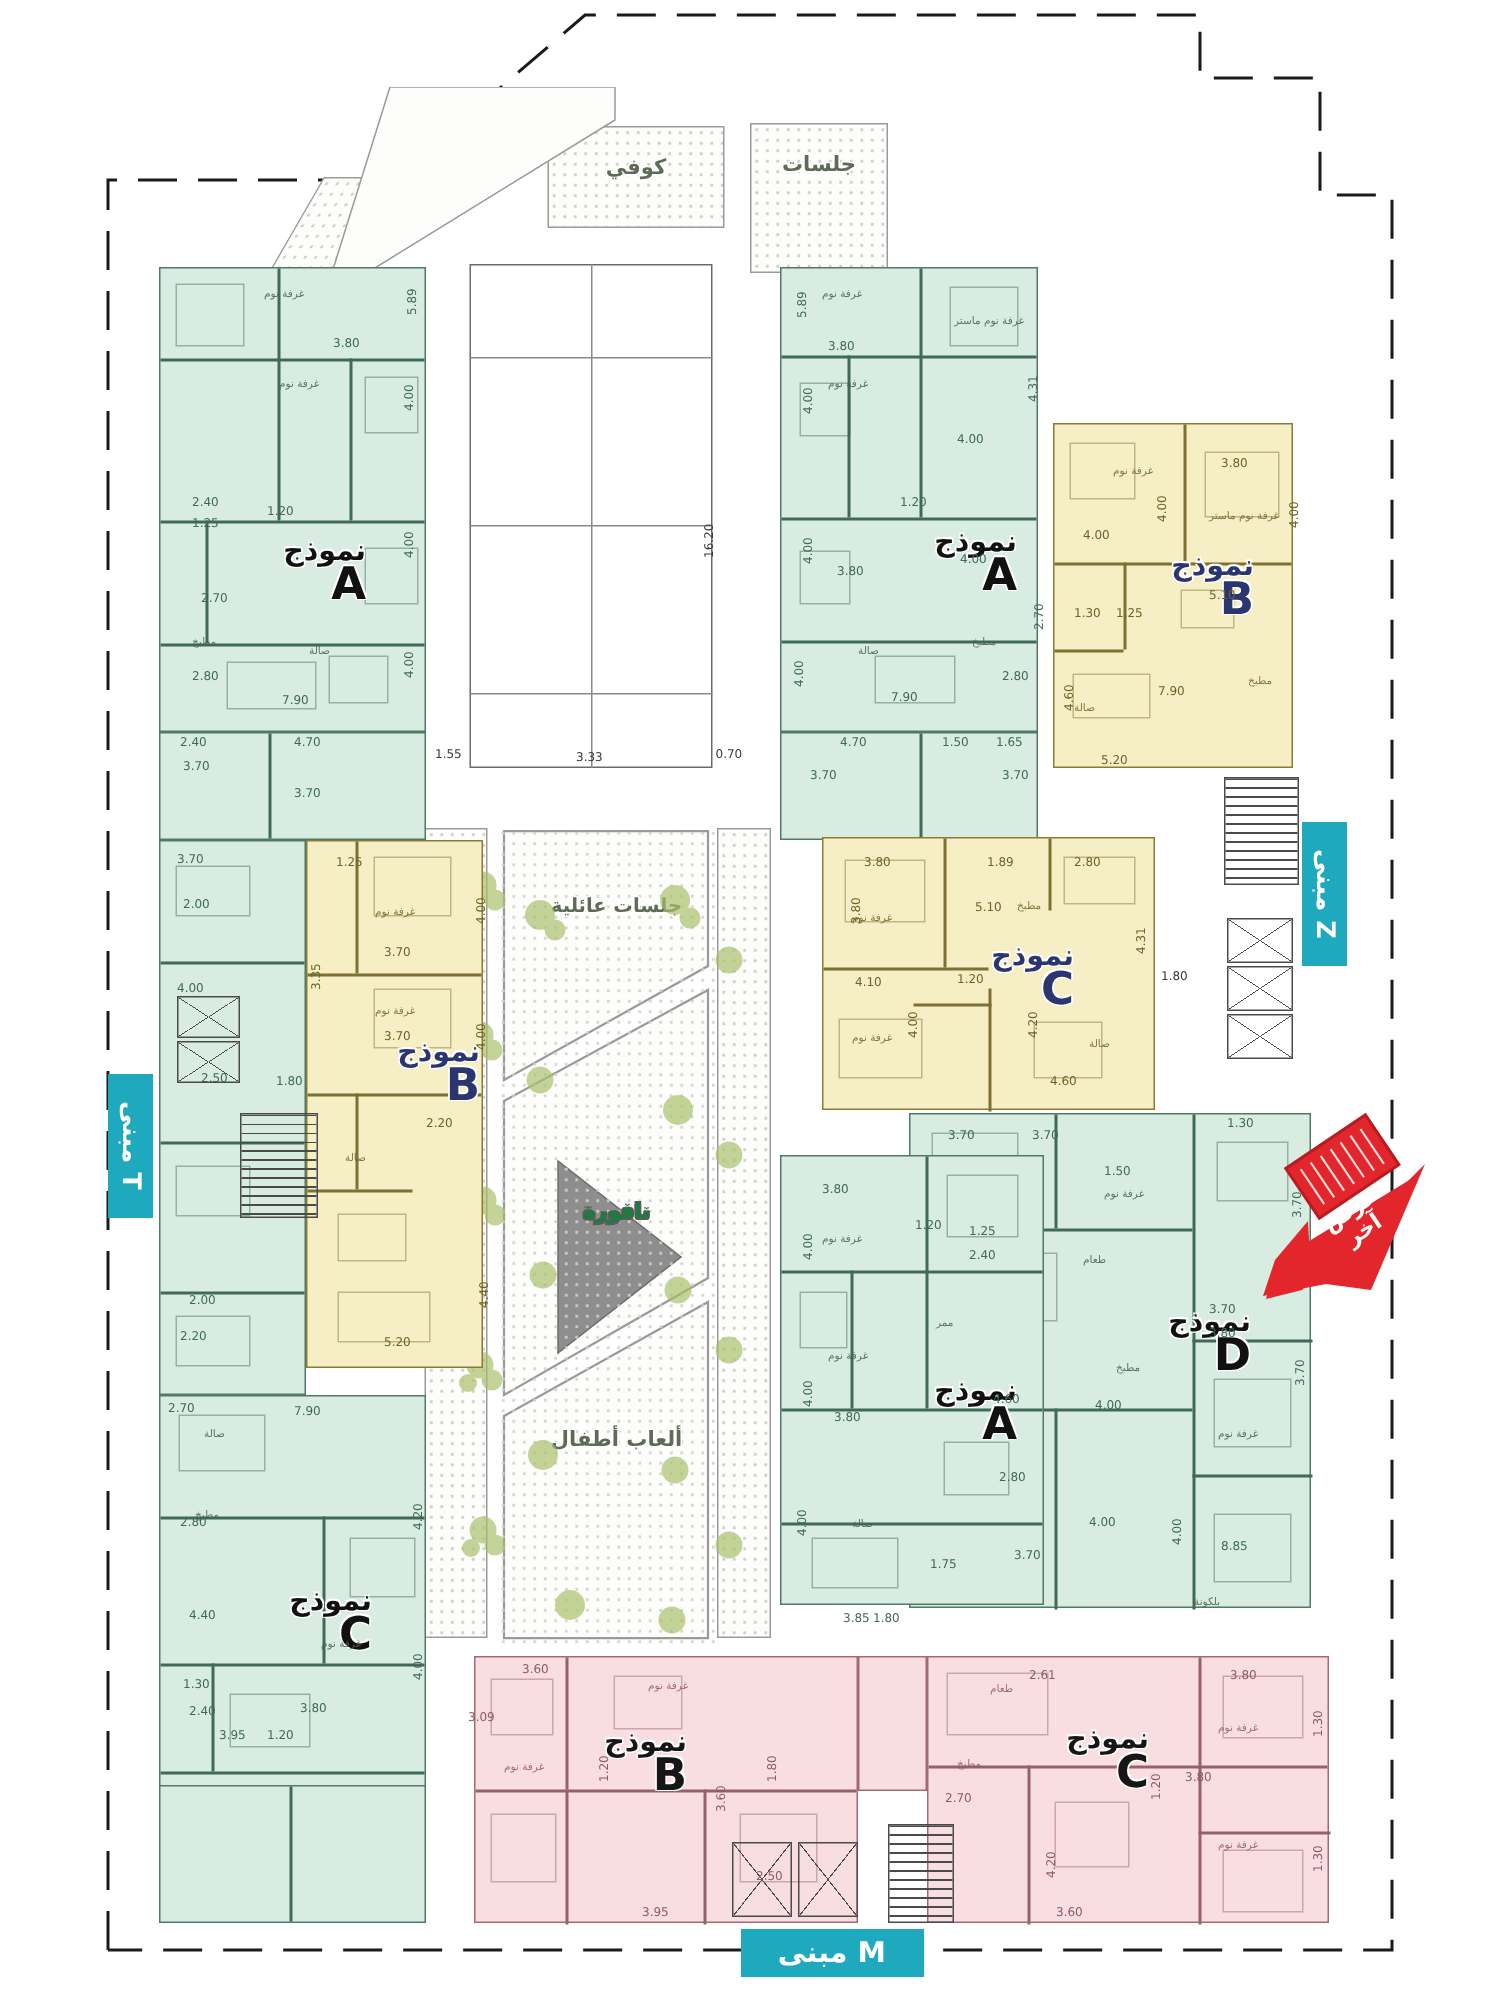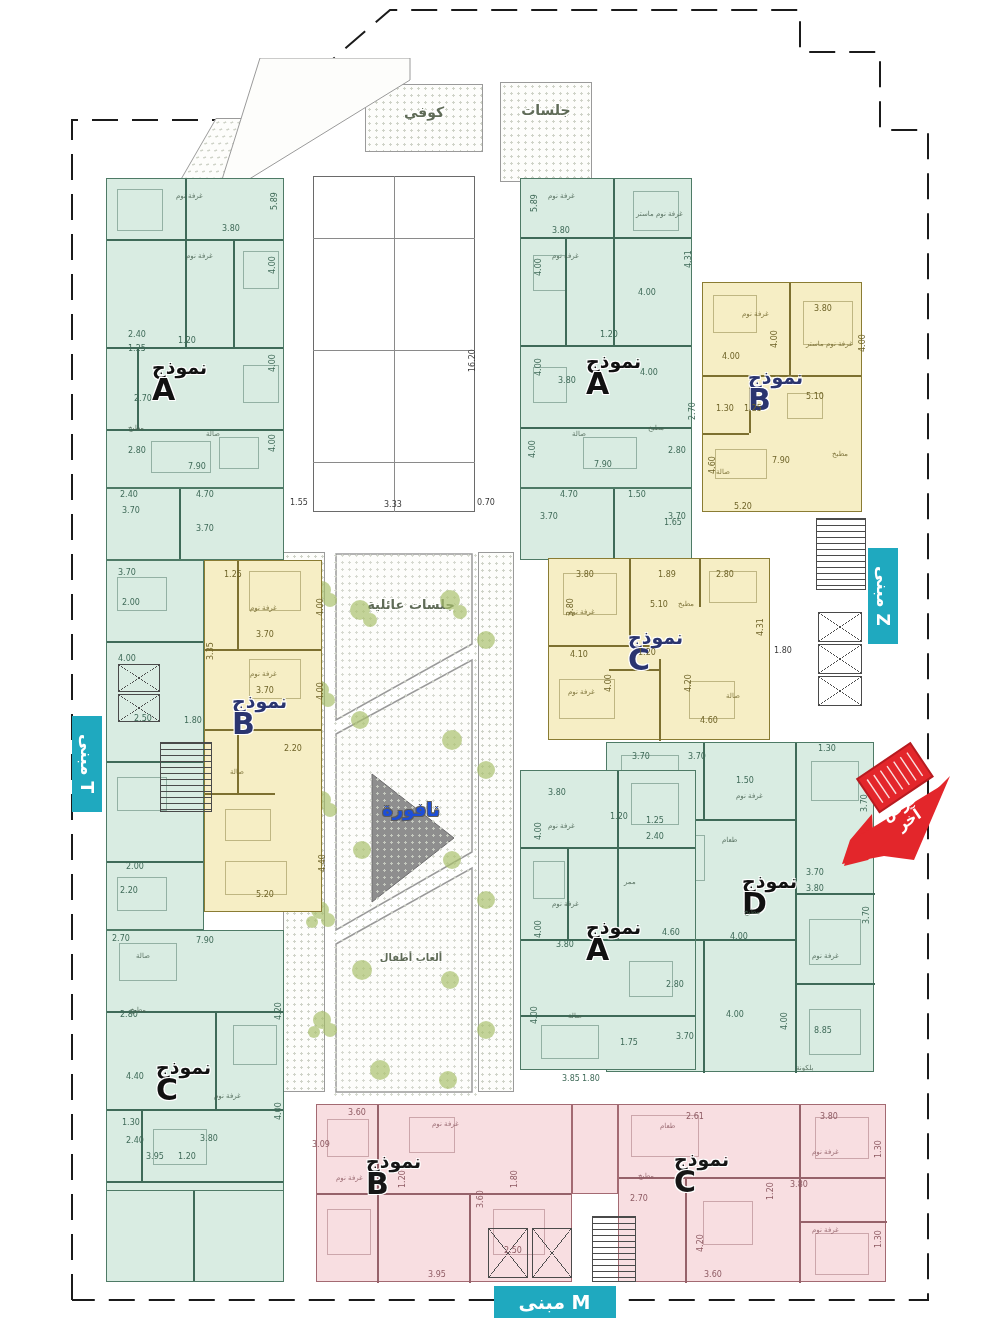--- a/index.html
+++ b/index.html
@@ -21,21 +21,21 @@
   .wall-y{position:absolute;background:#7d7030;}
   .wall-p{position:absolute;background:#96626a;}
 
   
   .furn{position:absolute;border:1px solid rgba(90,90,90,.45);background:transparent;}
   .furn-g{border-color:rgba(63,106,88,.45);}
   .furn-y{border-color:rgba(125,112,48,.45);}
   .furn-p{border-color:rgba(150,98,106,.45);}
 
   
-  .model{position:absolute;text-align:left;line-height:1;pointer-events:none;}
+  .model{position:absolute;text-align:right;line-height:1;pointer-events:none;}
   .model .ar{display:block;font-size:19px;font-weight:700;letter-spacing:.5px;
       text-shadow:1px 1px 0 #fff,-1px -1px 0 #fff,1px -1px 0 #fff,-1px 1px 0 #fff;}
   .model .lt{display:block;font-size:30px;font-weight:700;margin-top:-2px;
       text-shadow:1px 1px 0 #fff,-1px -1px 0 #fff,1px -1px 0 #fff,-1px 1px 0 #fff;}
   .m-green .ar,.m-green .lt{color:#111;}
   .m-yellow .ar,.m-yellow .lt{color:#2b3570;}
   .m-pink .ar,.m-pink .lt{color:#161616;}
 
   
   .dim{position:absolute;font-size:8px;color:#3a3a3a;white-space:nowrap;
@@ -115,23 +115,23 @@
     <polygon points="4,2 140,2 140,92 4,168" fill="#fdfdfb" stroke="#9a9a9a" stroke-width="1.5"></polygon>
     <polygon points="4,182 140,108 140,300 4,378" fill="#fdfdfb" stroke="#9a9a9a" stroke-width="1.5"></polygon>
     <polygon points="4,392 140,316 140,540 4,540" fill="#fdfdfb" stroke="#9a9a9a" stroke-width="1.5"></polygon>
     <polygon points="40,222 40,350 122,286" fill="#8e8e8e" stroke="#6c6c6c" stroke-width="1"></polygon>
   </svg>
   <div class="abs" style="left:332px;top:552px;width:148px;height:545px;
        background-image:radial-gradient(#cfd3c8 1px, transparent 1.2px);background-size:7px 7px;
        opacity:.85;pointer-events:none;"></div>
 
   <div class="gl" style="left:352px;top:598px;width:118px;font-size:13px;">جلسات عائلية</div>
-  <div class="gl" style="left:352px;top:800px;width:118px;font-size:18px;color:#1d4ed8;
+  <div class="gl" style="left:352px;top:800px;width:118px;font-size:14px;color:#15803d;
        text-shadow:1px 1px 0 #5c5c5c,-1px -1px 0 #5c5c5c,1px -1px 0 #5c5c5c,-1px 1px 0 #5c5c5c;">نافورة</div>
-  <div class="gl" style="left:352px;top:952px;width:118px;font-size:10px;">ألعاب أطفال</div>
+  <div class="gl" style="left:352px;top:952px;width:118px;font-size:14px;">ألعاب أطفال</div>
 
   <svg class="abs" width="200" height="560" style="left:300px;top:550px;opacity:.9;">
     <g fill="#a8c06a" opacity=".75">
       <circle cx="22" cy="40" r="9"></circle>
         <circle cx="30" cy="50" r="7"></circle>
         <circle cx="14" cy="52" r="6"></circle>
       <circle cx="20" cy="140" r="9"></circle>
         <circle cx="28" cy="150" r="7"></circle>
         <circle cx="12" cy="152" r="6"></circle>
       <circle cx="22" cy="250" r="9"></circle>
@@ -235,21 +235,21 @@
   <div class="rtag" style="left:552px;top:252px;">غرفة نوم</div>
   <div class="rtag" style="left:636px;top:210px;">غرفة نوم ماستر</div>
   <div class="rtag" style="left:572px;top:430px;">صالة</div>
   <div class="rtag" style="left:648px;top:424px;">مطبخ</div>
 
   <div class="u-green abs" style="left:520px;top:488px;width:172px;height:72px;">
     <div class="wall-g" style="left:92px;top:0;width:1.5px;height:100%;"></div>
   </div>
   <div class="dim g" style="left:560px;top:490px;">4.70</div>
   <div class="dim g" style="left:628px;top:490px;">1.50</div>
-  <div class="dim g" style="left:664px;top:490px;margin-top:28px;">1.65</div>
+  <div class="dim g" style="left:664px;top:490px;">1.65</div>
   <div class="dim g" style="left:540px;top:512px;">3.70</div>
   <div class="dim g" style="left:668px;top:512px;">3.70</div>
 
   <div class="u-yellow abs" style="left:702px;top:282px;width:160px;height:230px;">
     <div class="wall-y" style="left:0;top:92px;width:100%;height:1.5px;"></div>
     <div class="wall-y" style="left:86px;top:0;width:1.5px;height:92px;"></div>
     <div class="wall-y" style="left:0;top:150px;width:46px;height:1.5px;"></div>
     <div class="wall-y" style="left:46px;top:92px;width:1.5px;height:58px;"></div>
     <div class="furn furn-y" style="left:10px;top:12px;width:42px;height:36px;"></div>
     <div class="furn furn-y" style="left:100px;top:18px;width:48px;height:42px;"></div>

